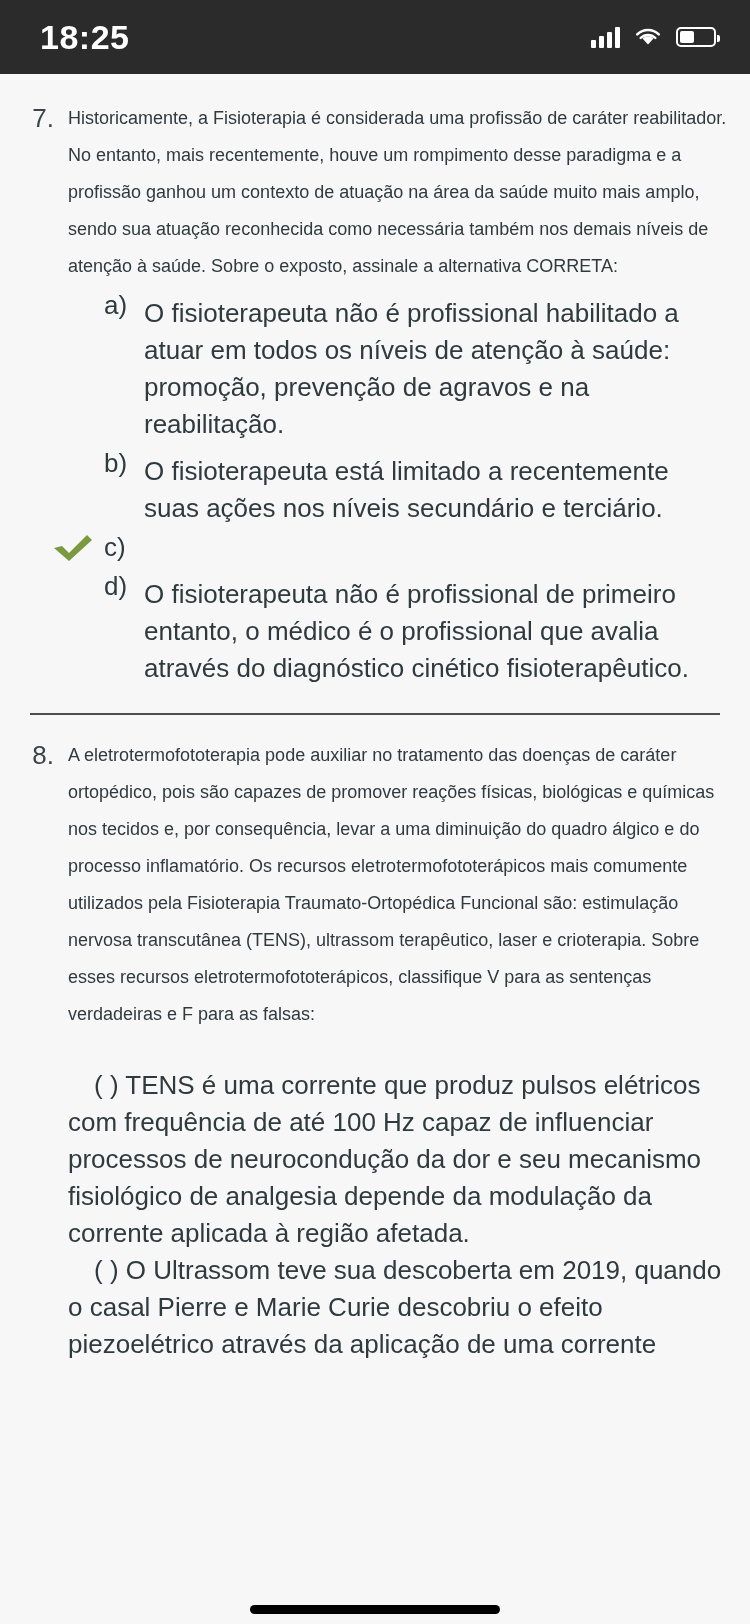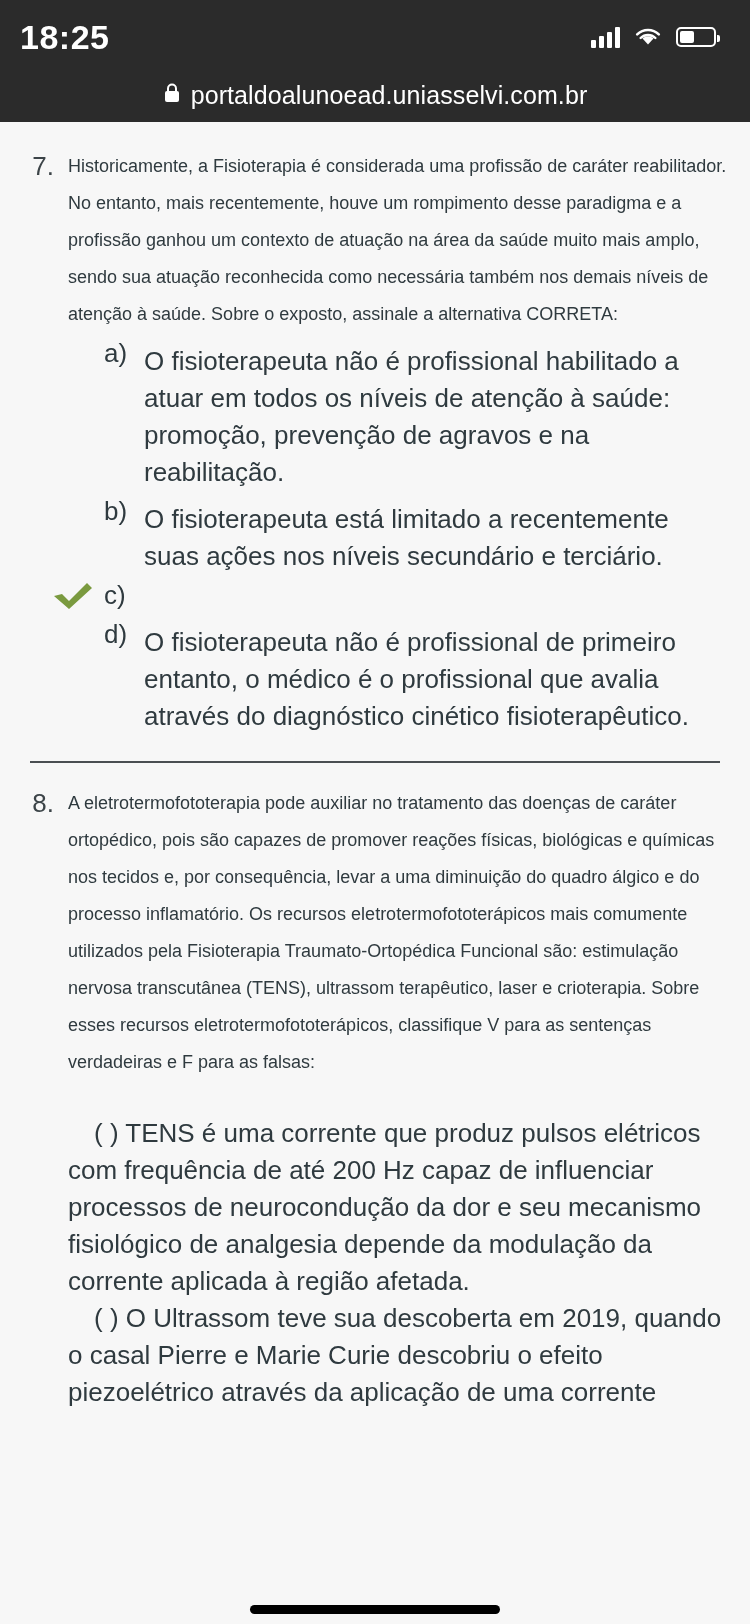--- a/index.html
+++ b/index.html
@@ -19,21 +19,21 @@
   }
 
   
   .statusbar {
     height: 74px;
     background: #2b2b2b;
     color: #ffffff;
     display: flex;
     align-items: center;
     justify-content: space-between;
-    padding: 0 34px 0 20px;
+    padding: 0 34px 0 40px;
   }
   .clock {
     font-size: 34px;
     font-weight: 600;
     letter-spacing: 0.5px;
   }
   .status-right {
     display: flex;
     align-items: center;
     gap: 14px;
@@ -207,29 +207,20 @@
           <path d="M3.2 8.4 a15.5 15.5 0 0 1 21.6 0" stroke="#ffffff" stroke-width="2.6" fill="none" stroke-linecap="round"></path>
           <path d="M6.6 12.0 a10.6 10.6 0 0 1 14.8 0" stroke="#ffffff" stroke-width="2.4" fill="none" stroke-linecap="round"></path>
         </svg>
       </div>
       <div class="battery">
         <div class="fill"></div>
       </div>
     </div>
   </div>
 
-  <div class="urlbar">
-    <span class="lock-icon">
-      <svg width="18" height="22" viewBox="0 0 18 22">
-        <rect x="2" y="9" width="14" height="11" rx="2" fill="#ffffff"></rect>
-        <path d="M5 9 V6.5 a4 4 0 0 1 8 0 V9" stroke="#ffffff" stroke-width="2" fill="none"></path>
-      </svg>
-    </span>
-    <span class="url-text">portaldoalunoead.uniasselvi.com.br</span>
-  </div>
 
   <div class="content">
 
     <div class="question">
       <div class="q-num">7.</div>
       <div class="q-body">
         <div class="q-stem">Historicamente, a Fisioterapia é considerada uma profissão de caráter reabilitador. No entanto, mais recentemente, houve um rompimento desse paradigma e a profissão ganhou um contexto de atuação na área da saúde muito mais amplo, sendo sua atuação reconhecida como necessária também nos demais níveis de atenção à saúde. Sobre o exposto, assinale a alternativa CORRETA:</div>
         <div class="options">
 
           <div class="option">
@@ -260,21 +251,21 @@
       </div>
     </div>
 
     <hr class="divider">
 
     <div class="question">
       <div class="q-num">8.</div>
       <div class="q-body">
         <div class="q-stem">A eletrotermofototerapia pode auxiliar no tratamento das doenças de caráter ortopédico, pois são capazes de promover reações físicas, biológicas e químicas nos tecidos e, por consequência, levar a uma diminuição do quadro álgico e do processo inflamatório. Os recursos eletrotermofototerápicos mais comumente utilizados pela Fisioterapia Traumato-Ortopédica Funcional são: estimulação nervosa transcutânea (TENS), ultrassom terapêutico, laser e crioterapia. Sobre esses recursos eletrotermofototerápicos, classifique V para as sentenças verdadeiras e F para as falsas:</div>
         <div class="vf-block">
-          <div class="vf-item">(    ) TENS é uma corrente que produz pulsos elétricos com frequência de até 200 Hz capaz de influenciar processos de neurocondução da dor e seu mecanismo fisiológico de analgesia depende da modulação da corrente aplicada à região afetada.</div>
+          <div class="vf-item">(    ) TENS é uma corrente que produz pulsos elétricos com frequência de até 100 Hz capaz de influenciar processos de neurocondução da dor e seu mecanismo fisiológico de analgesia depende da modulação da corrente aplicada à região afetada.</div>
           <div class="vf-item">(    ) O Ultrassom teve sua descoberta em 2019, quando o casal Pierre e Marie Curie descobriu o efeito piezoelétrico através da aplicação de uma corrente</div>
         </div>
       </div>
     </div>
 
   </div>
 
   <div class="home-indicator"></div>
 </div>
 

